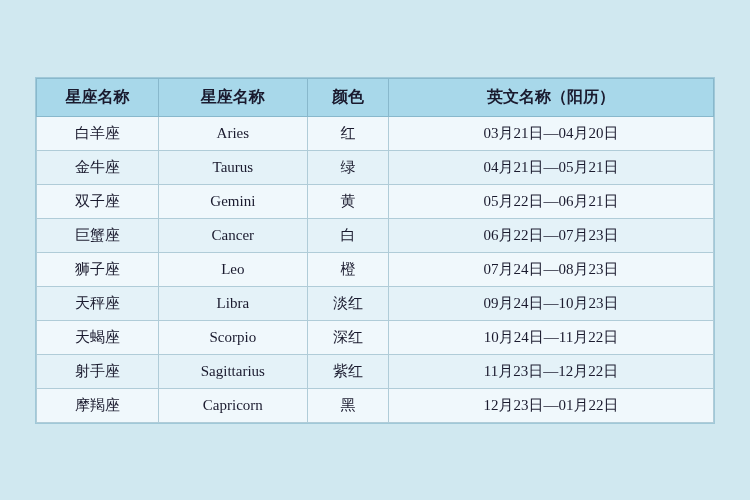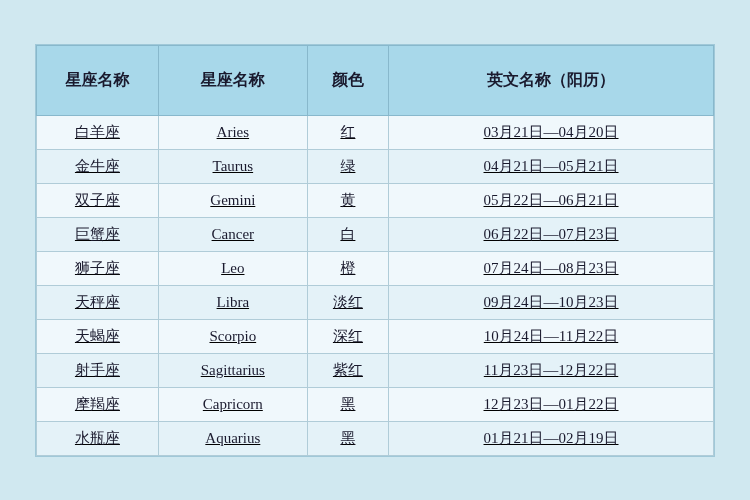--- a/index.html
+++ b/index.html
@@ -28,29 +28,28 @@
       width: 100%;
       border-collapse: collapse;
     }
 
     thead tr {
       background-color: #a8d8ea;
     }
 
     thead th {
       border: 1px solid #88b8cc;
-      padding: 24px 12px;
+      padding: 8px 12px;
       font-size: 16px;
       font-weight: bold;
       color: #1a1a2e;
     }
 
     tbody tr {
       background-color: #f0f8fc;
-      text-decoration: underline;
     }
 
     tbody tr:nth-child(even) {
       background-color: #e4f2f8;
     }
 
     tbody td {
       border: 1px solid #b0ccd8;
       padding: 7px 12px;
       text-align: center;
@@ -124,21 +123,15 @@
           <td>Sagittarius</td>
           <td>紫红</td>
           <td>11月23日—12月22日</td>
         </tr>
         <tr>
           <td>摩羯座</td>
           <td>Capricorn</td>
           <td>黑</td>
           <td>12月23日—01月22日</td>
         </tr>
-        <tr>
-          <td>水瓶座</td>
-          <td>Aquarius</td>
-          <td>黑</td>
-          <td>01月21日—02月19日</td>
-        </tr>
       </tbody>
   </table>
 </div>
 
 </body></html>

